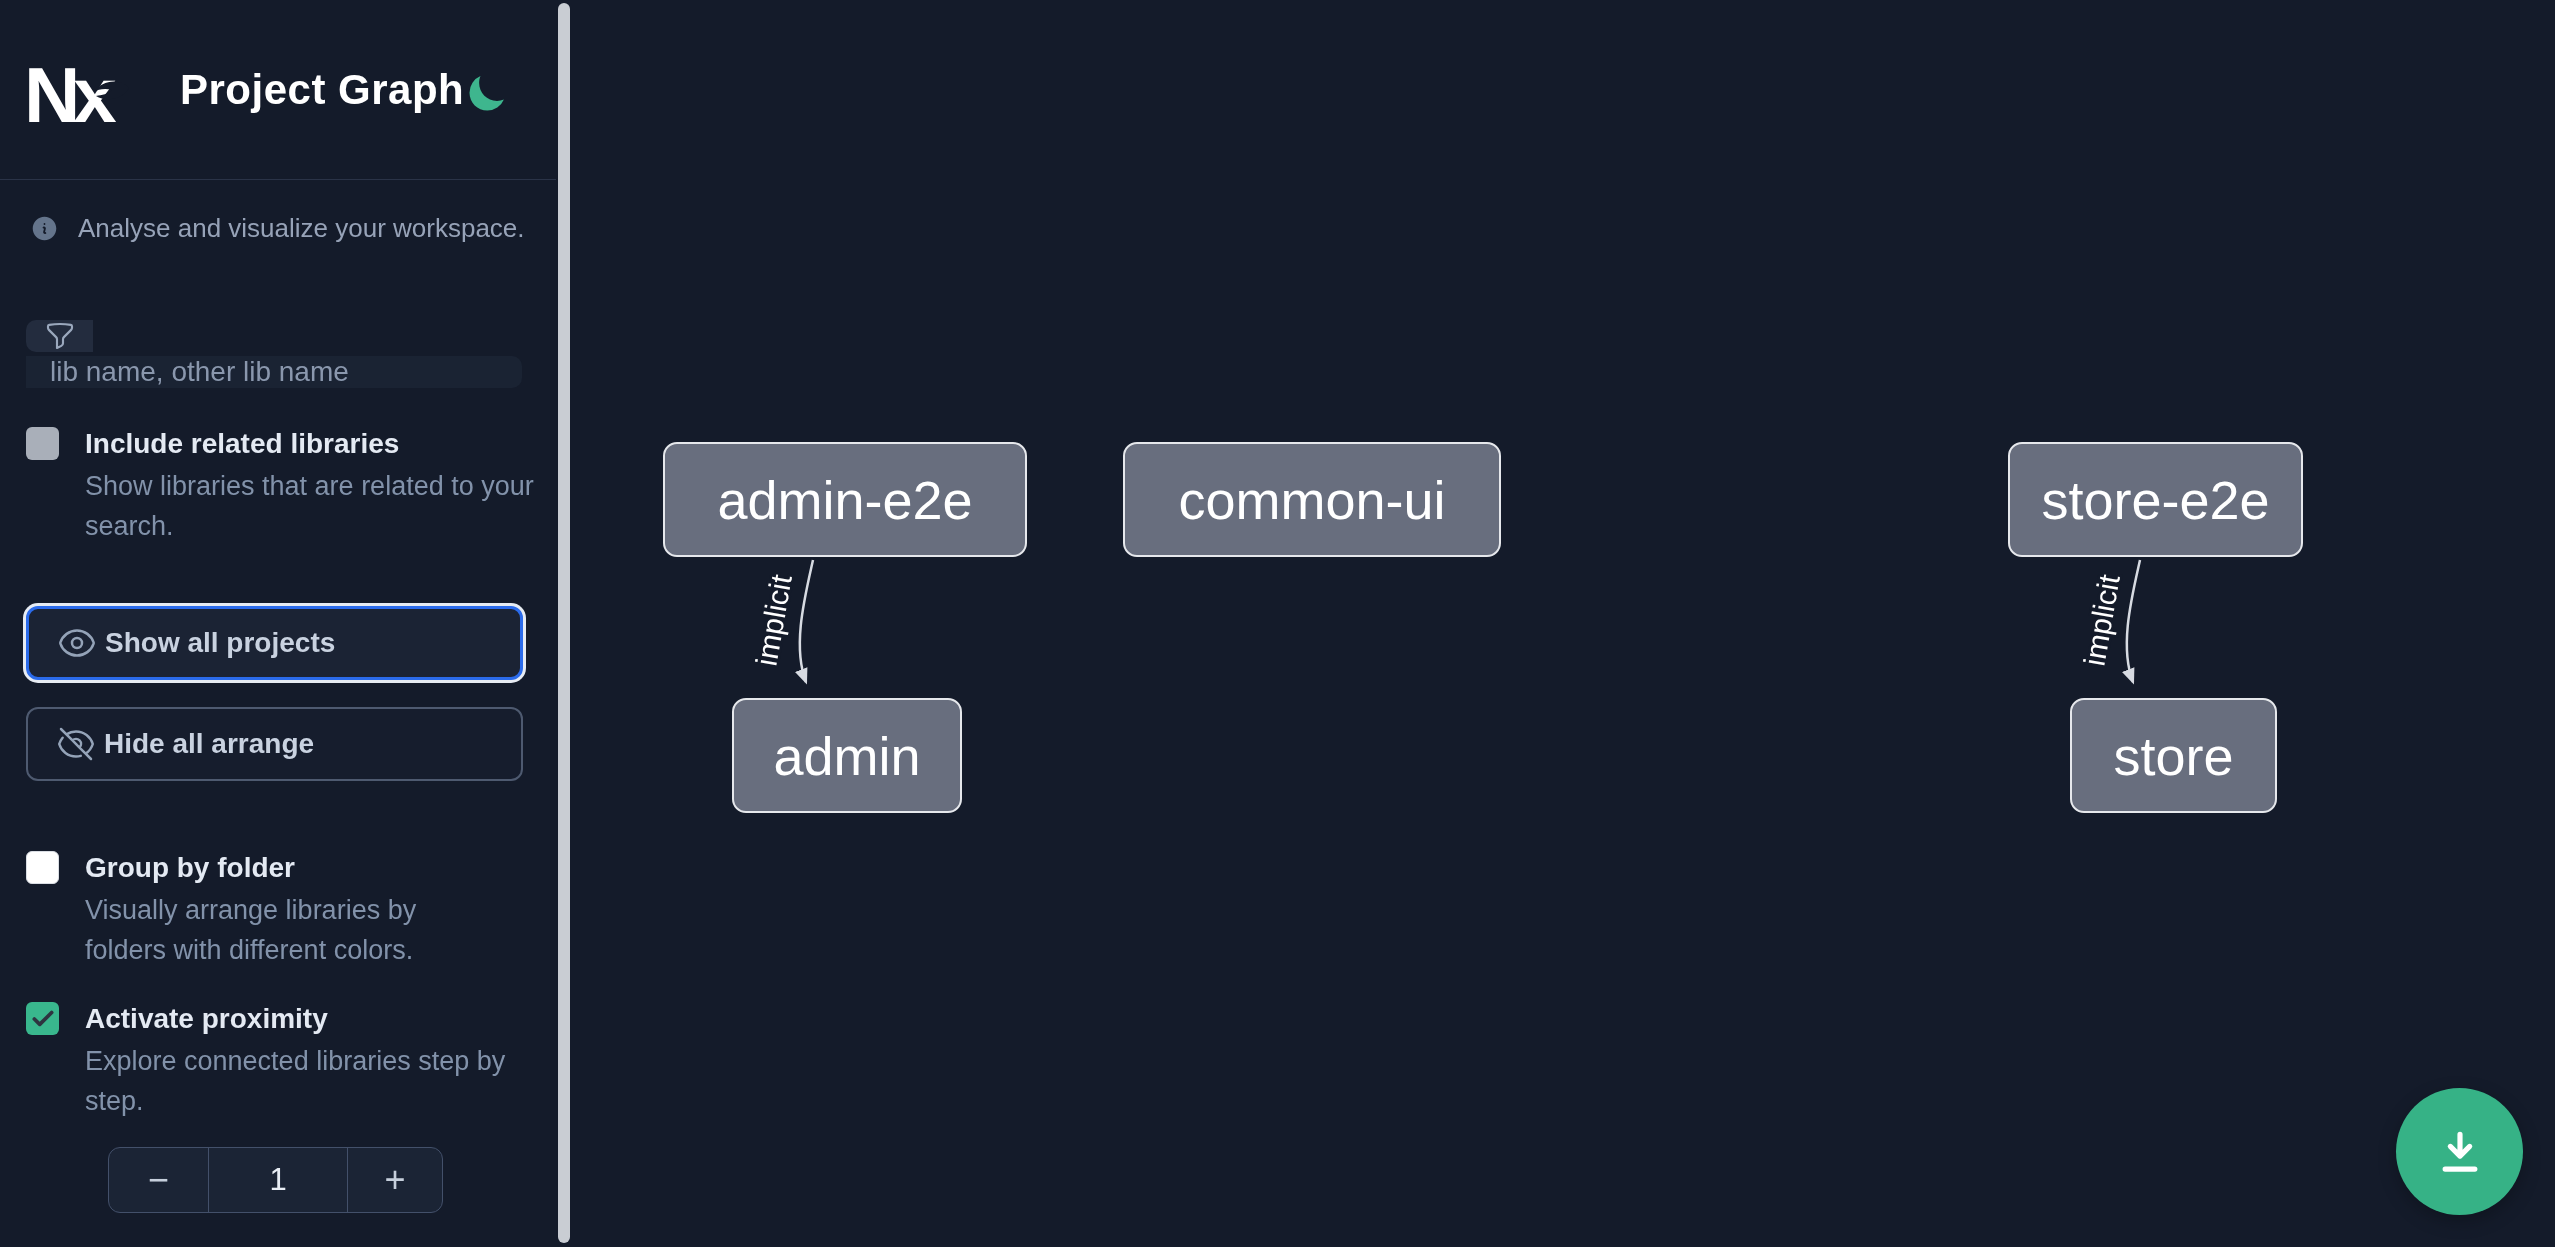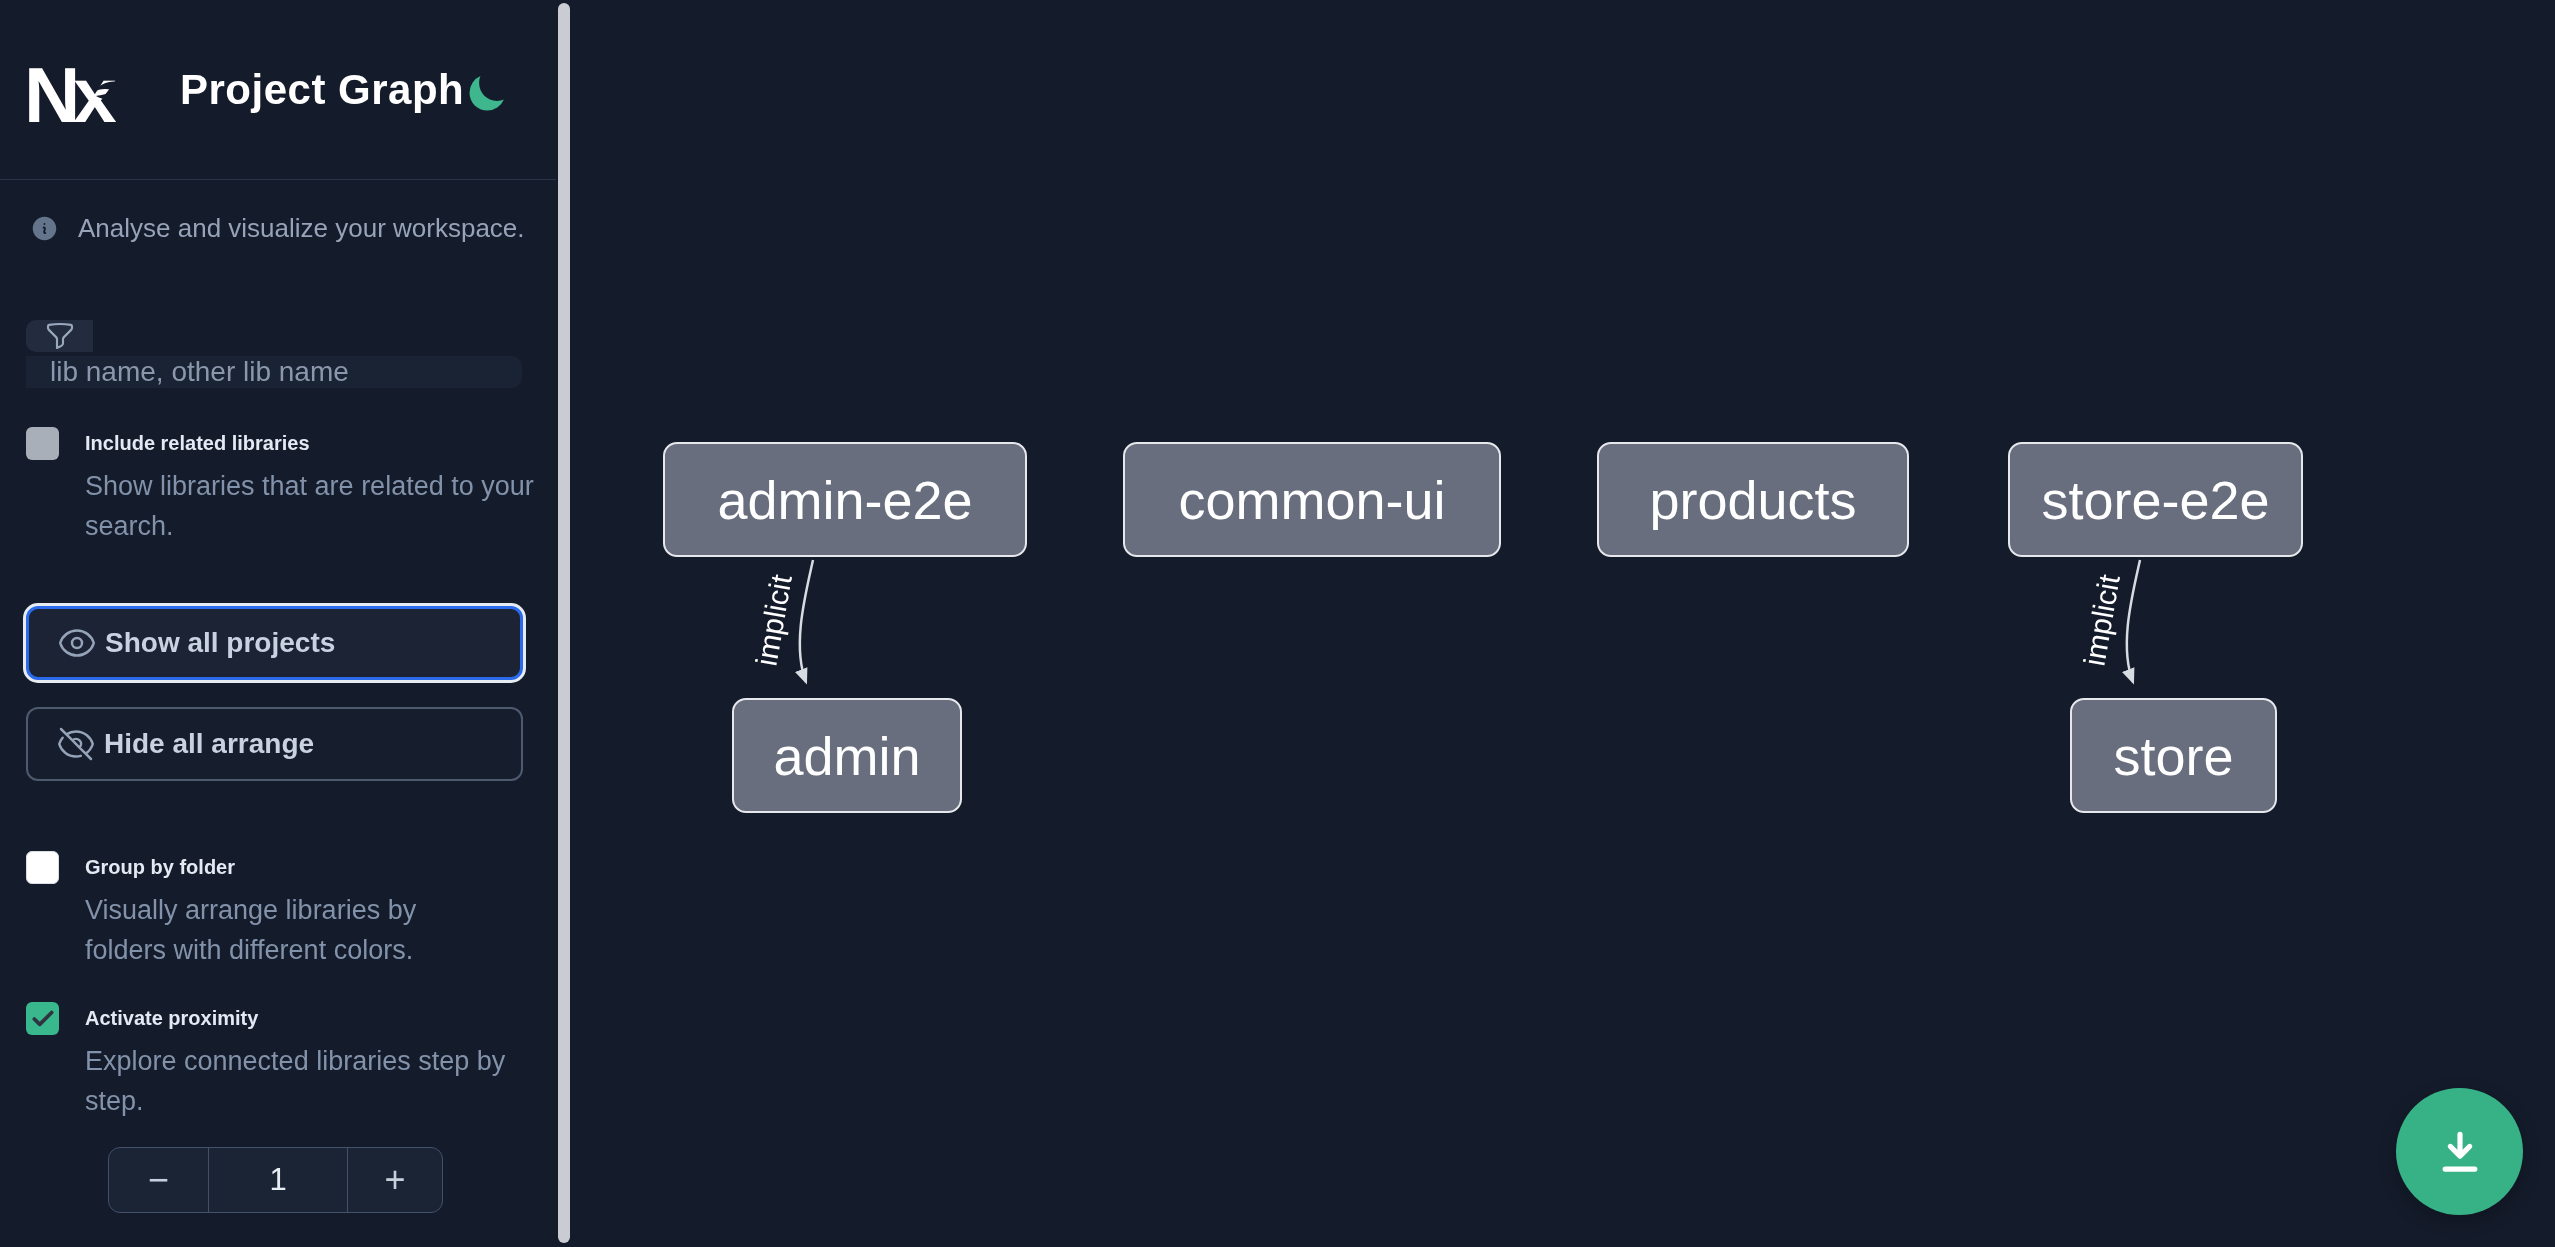--- a/index.html
+++ b/index.html
@@ -21,21 +21,21 @@
   .search-group{position:absolute;left:26px;top:320px;width:496px;height:64px;display:flex;gap:4px;flex-direction:column;}
   .search-chip{width:67px;background:#232C3E;border-radius:10px 0 0 10px;display:flex;align-items:center;justify-content:center;}
   .search-input{flex:1;background:#1A2333;border:none;outline:none;border-radius:0 10px 10px 0;
     color:#DDE4EF;font-size:28px;padding:0 24px;font-family:inherit;}
   .search-input::placeholder{color:#8A97AD;opacity:1;}
   .opt{position:absolute;left:26px;}
   .cb{position:absolute;left:0;top:0;width:33px;height:33px;border-radius:6px;}
   .cb-gray{background:#A9AFB9;}
   .cb-white{background:#FFFFFF;border:1px solid #D9DDE3;box-sizing:border-box;}
   .cb-green{background:#39B78D;display:flex;align-items:center;justify-content:center;}
-  .opt-label{position:absolute;left:59px;top:0;line-height:33px;font-size:20px;font-weight:700;color:#E4EAF3;white-space:nowrap;}
+  .opt-label{position:absolute;left:59px;top:0;line-height:33px;font-size:28px;font-weight:700;color:#E4EAF3;white-space:nowrap;}
   .opt-desc{position:absolute;left:59px;font-size:27px;line-height:40px;color:#8292AA;}
   .side-btn{position:absolute;left:26px;width:497px;height:74px;box-sizing:border-box;border-radius:12px;
     display:flex;align-items:center;gap:8px;padding:0 0 0 28px;background:#1B2334;cursor:pointer;
     font-family:inherit;font-size:28px;font-weight:700;color:#C9D2E0;}
   .btn-show{border:3px solid #2B6BEB;box-shadow:0 0 0 3px #E7ECF3;}
   .btn-hide{border:2px solid #4E5A70;background:#161D2D;}
   .btn-icon{width:40px;height:40px;flex:0 0 auto;}
   .stepper{position:absolute;left:108px;top:1147px;width:335px;height:66px;box-sizing:border-box;
     border:1px solid #43506A;border-radius:12px;display:flex;background:#1B2435;overflow:hidden;}
   .step-btn{border:none;background:transparent;color:#C6CFDC;font-size:36px;font-family:inherit;cursor:pointer;line-height:1;}
@@ -152,18 +152,17 @@
       </svg>
 
     <button class="fab" aria-label="download graph image">
       <svg width="54" height="54" viewBox="0 0 24 24" fill="none">
         <path d="M12 4.2v9.6m0 0 4.3-4.3M12 13.8 7.7 9.5" stroke="#FFFFFF" stroke-width="2.3" stroke-linecap="round" stroke-linejoin="round"></path>
         <path d="M5.4 19.6h13.2" stroke="#FFFFFF" stroke-width="2.3" stroke-linecap="round"></path>
       </svg>
     </button>
   <div class="node" style="left: 92px; top: 442px; width: 364px;">admin-e2e</div>
       <div class="node" style="left: 552px; top: 442px; width: 378px;">common-ui</div>
-      <div class="node" style="left: 1026px; top: 442px; width: 312px;">products</div>
       <div class="node" style="left: 1437px; top: 442px; width: 295px; text-align: center;">store-e2e</div>
       <div class="node" style="left: 161px; top: 698px; width: 230px;">admin</div>
       <div class="node" style="left: 1499px; top: 698px; width: 207px;">store</div>
     </div>
 </div>
 
 </body></html>

